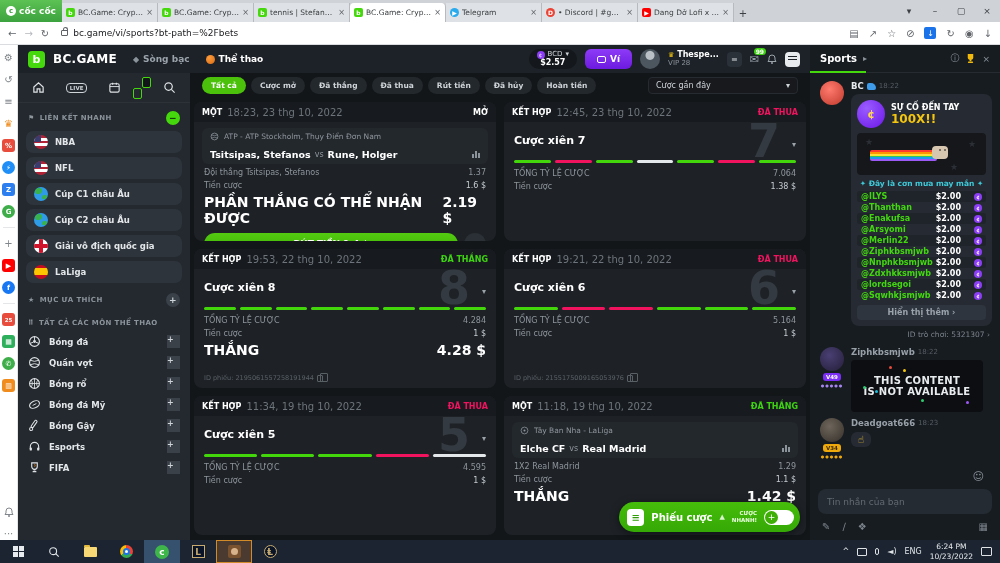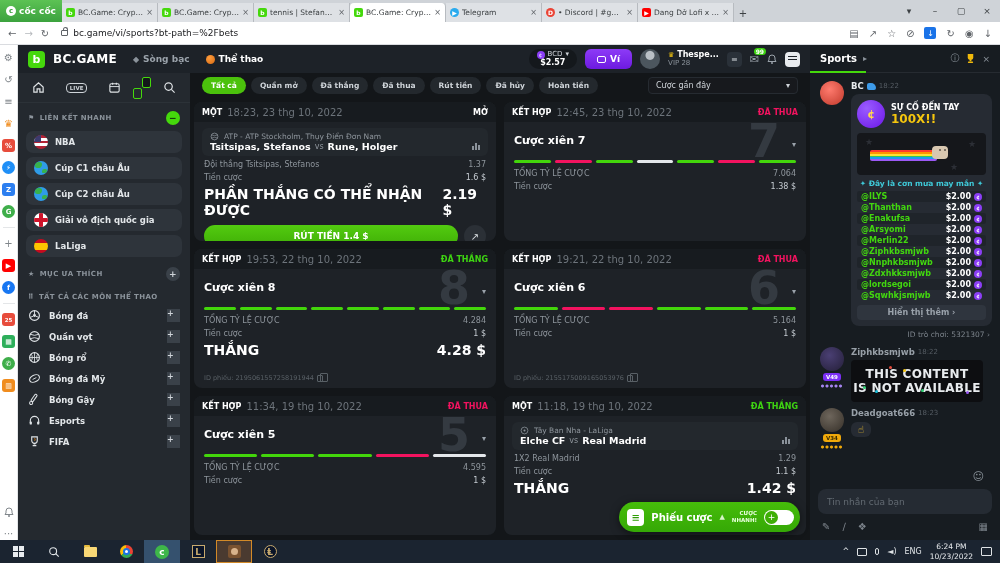--- a/index.html
+++ b/index.html
@@ -116,21 +116,21 @@
   .seg-win { background:#43d60b; } .seg-lose { background:#f2135f; } .seg-void { background:#e4e7ea; }
   .crow { display:flex; justify-content:space-between; padding:2px 10px; font-size:8px; color:#8e959c; }
   .crow .val { color:#c6ccd2; }
   .crow.bold { color:#fff; font-weight:800; font-size:14px; }
   .crow.bold .val { color:#fff; }
   .cfoot { margin-top:auto; display:flex; align-items:center; gap:3px; padding:4px 10px 6px; font-size:6.5px; color:#596066; }
   .copy-icon { width:6px; height:7px; border:1px solid #596066; border-radius:1px; position:relative; }
   .copy-icon::after { content:""; position:absolute; left:2px; top:-3px; width:6px; height:7px; border:1px solid #596066; border-radius:1px; }
   .cpanel { background:#23282d; border-radius:6px; margin:6px 8px 2px; padding:4px 8px; }
   .league { display:flex; align-items:center; gap:5px; font-size:7.5px; color:#8e959c; }
-  .teams { display:flex; align-items:center; gap:4px; margin-top:0; font-size:9.5px; color:#fff; font-weight:800; }
+  .teams { display:flex; align-items:center; gap:4px; margin-top:8px; font-size:9.5px; color:#fff; font-weight:800; }
   .teams .vs { color:#8e959c; font-weight:normal; font-size:8px; }
   .bars-icon { margin-left:auto; display:flex; align-items:flex-end; gap:1px; }
   .bars-icon i { width:2px; background:#8b939b; display:block; }
   .btnrow { display:flex; gap:6px; padding:5px 10px 0; align-items:center; }
   .cashout { flex:1; background:linear-gradient(#53cb10,#3fae06); border-radius:12px; height:22px; color:#fff; font-weight:800; font-size:9px; display:flex; align-items:center; justify-content:center; }
   .share-btn { width:22px; height:22px; border-radius:50%; background:#2b3036; color:#dfe3e6; font-size:10px; display:flex; align-items:center; justify-content:center; }
 
   .betslip-fab { position:absolute; right:10px; bottom:8px; height:30px; background:linear-gradient(#46bd0a,#35a806); border-radius:17px; display:flex; align-items:center; gap:7px; padding:0 6px 0 8px; box-shadow:0 2px 8px rgba(0,0,0,.5); }
   .bs-doc { width:17px; height:17px; background:#fff; border-radius:4px; color:#2f9e06; font-size:10px; font-weight:bold; display:flex; align-items:center; justify-content:center; }
   .bs-label { color:#fff; font-weight:800; font-size:10px; }
@@ -175,25 +175,25 @@
   .nyan .star { position:absolute; color:#2c2f36; font-size:9px; }
   .rainbow { position:absolute; left:10%; top:17px; width:52%; height:11px; border-radius:2px;
     background:linear-gradient(#ff3b30 0 17%,#ff9500 17% 34%,#ffe135 34% 51%,#34c759 51% 68%,#1c9df0 68% 85%,#9b59f5 85%); }
   .cat { position:absolute; left:58%; top:13px; width:16px; height:13px; background:#d8c7b0; border-radius:4px; }
   .cat::after { content:""; position:absolute; right:2px; top:3px; width:2px; height:2px; background:#5c5248; border-radius:50%; box-shadow:-5px 0 0 #5c5248; }
   .promo-cap { text-align:center; color:#3fc9d8; font-size:7.5px; font-weight:bold; margin-top:4px; }
   .winners { margin-top:3px; }
   .wrow { display:flex; justify-content:space-between; align-items:center; padding:1px 4px; font-size:8px; font-weight:800; border-radius:2px; }
   .wrow:nth-child(odd) { background:rgba(0,0,0,.16); }
   .wname { color:#42d70f; }
-  .wamt { color:#fff; display:flex; align-items:center; gap:3px;justify-content:space-between; }
+  .wamt { color:#fff; display:flex; align-items:center; gap:13px;justify-content:space-between; }
   .coin-s { width:8px; height:8px; border-radius:50%; background:#8b3ef5; color:#fff; font-size:5px; display:inline-flex; align-items:center; justify-content:center; }
   .showmore { margin-top:4px; background:#2f353e; border-radius:4px; text-align:center; color:#9aa2ab; font-size:8px; padding:3px 0; font-weight:bold; }
   .gameid { text-align:right; color:#7d848c; font-size:7.5px; padding:4px 2px 2px; }
-  .na-box { position:relative; margin-top:3px; width:132px; height:42px; background:#0d0e11; border-radius:4px; display:flex; flex-direction:column; align-items:center; justify-content:center; color:#e8ebee; font-size:12px; font-weight:800; letter-spacing:.3px; }
+  .na-box { position:relative; margin-top:3px; width:132px; height:52px; background:#0d0e11; border-radius:4px; display:flex; flex-direction:column; align-items:center; justify-content:center; color:#e8ebee; font-size:10px; font-weight:800; letter-spacing:.3px; }
   .dot { position:absolute; width:3px; height:3px; border-radius:50%; }
   .bubble { margin-top:3px; display:inline-flex; background:#262b33; border-radius:6px; padding:2px 7px; color:#f0c330; font-size:10px; }
   .chat-input-wrap { flex:none; padding:4px 8px 2px; }
   .chat-input { width:100%; background:#252b33; border:none; outline:none; border-radius:8px; height:25px; color:#c6ccd2; font-size:9px; padding:0 24px 0 9px; font-family:inherit; }
   .chat-input::placeholder { color:#626a72; }
   .smiley { position:absolute; right:16px; margin-top:-19px; color:#8b939b; font-size:11px; }
   .chat-tools { flex:none; display:flex; align-items:center; padding:5px 12px 8px; gap:12px; color:#7d848c; font-size:10px; }
   .chat-tools .right { margin-left:auto; }
 
   
@@ -394,20 +394,24 @@
           <div class="sec-head">
             <span>⚑</span>
             <span>LIÊN KẾT NHANH</span>
             <span class="circ minus">−</span>
           </div>
           <div class="qlink">
               <span class="flag us"></span>
               <span>NBA</span>
             </div>
           <div class="qlink">
+              <span class="flag us"></span>
+              <span>NFL</span>
+            </div>
+          <div class="qlink">
               <span class="flag globe"></span>
               <span>Cúp C1 châu Âu</span>
             </div>
           <div class="qlink">
               <span class="flag globe"></span>
               <span>Cúp C2 châu Âu</span>
             </div>
           <div class="qlink">
               <span class="flag eng"></span>
               <span>Giải vô địch quốc gia</span>
@@ -484,21 +488,21 @@
                 <path d="M7 3.5c.8.8.8 2-.0 2.7" stroke="#f08c1e" stroke-width="1"></path>
               </svg>
             <span>FIFA</span>
               <span class="circ plus">+</span>
           </div>
         </aside>
 
         <main class="content">
           <div class="filters">
             <span class="pill on">Tất cả</span>
-            <span class="pill">Quần mở</span>
+            <span class="pill">Cược mở</span>
             <span class="pill">Đã thắng</span>
             <span class="pill">Đã thua</span>
             <span class="pill">Rút tiền</span>
             <span class="pill">Đã hủy</span>
             <span class="pill">Hoàn tiền</span>
             <span class="sortbox">
                 <span>Cược gần đây</span>
                 <span>▾</span>
               </span>
           </div>

